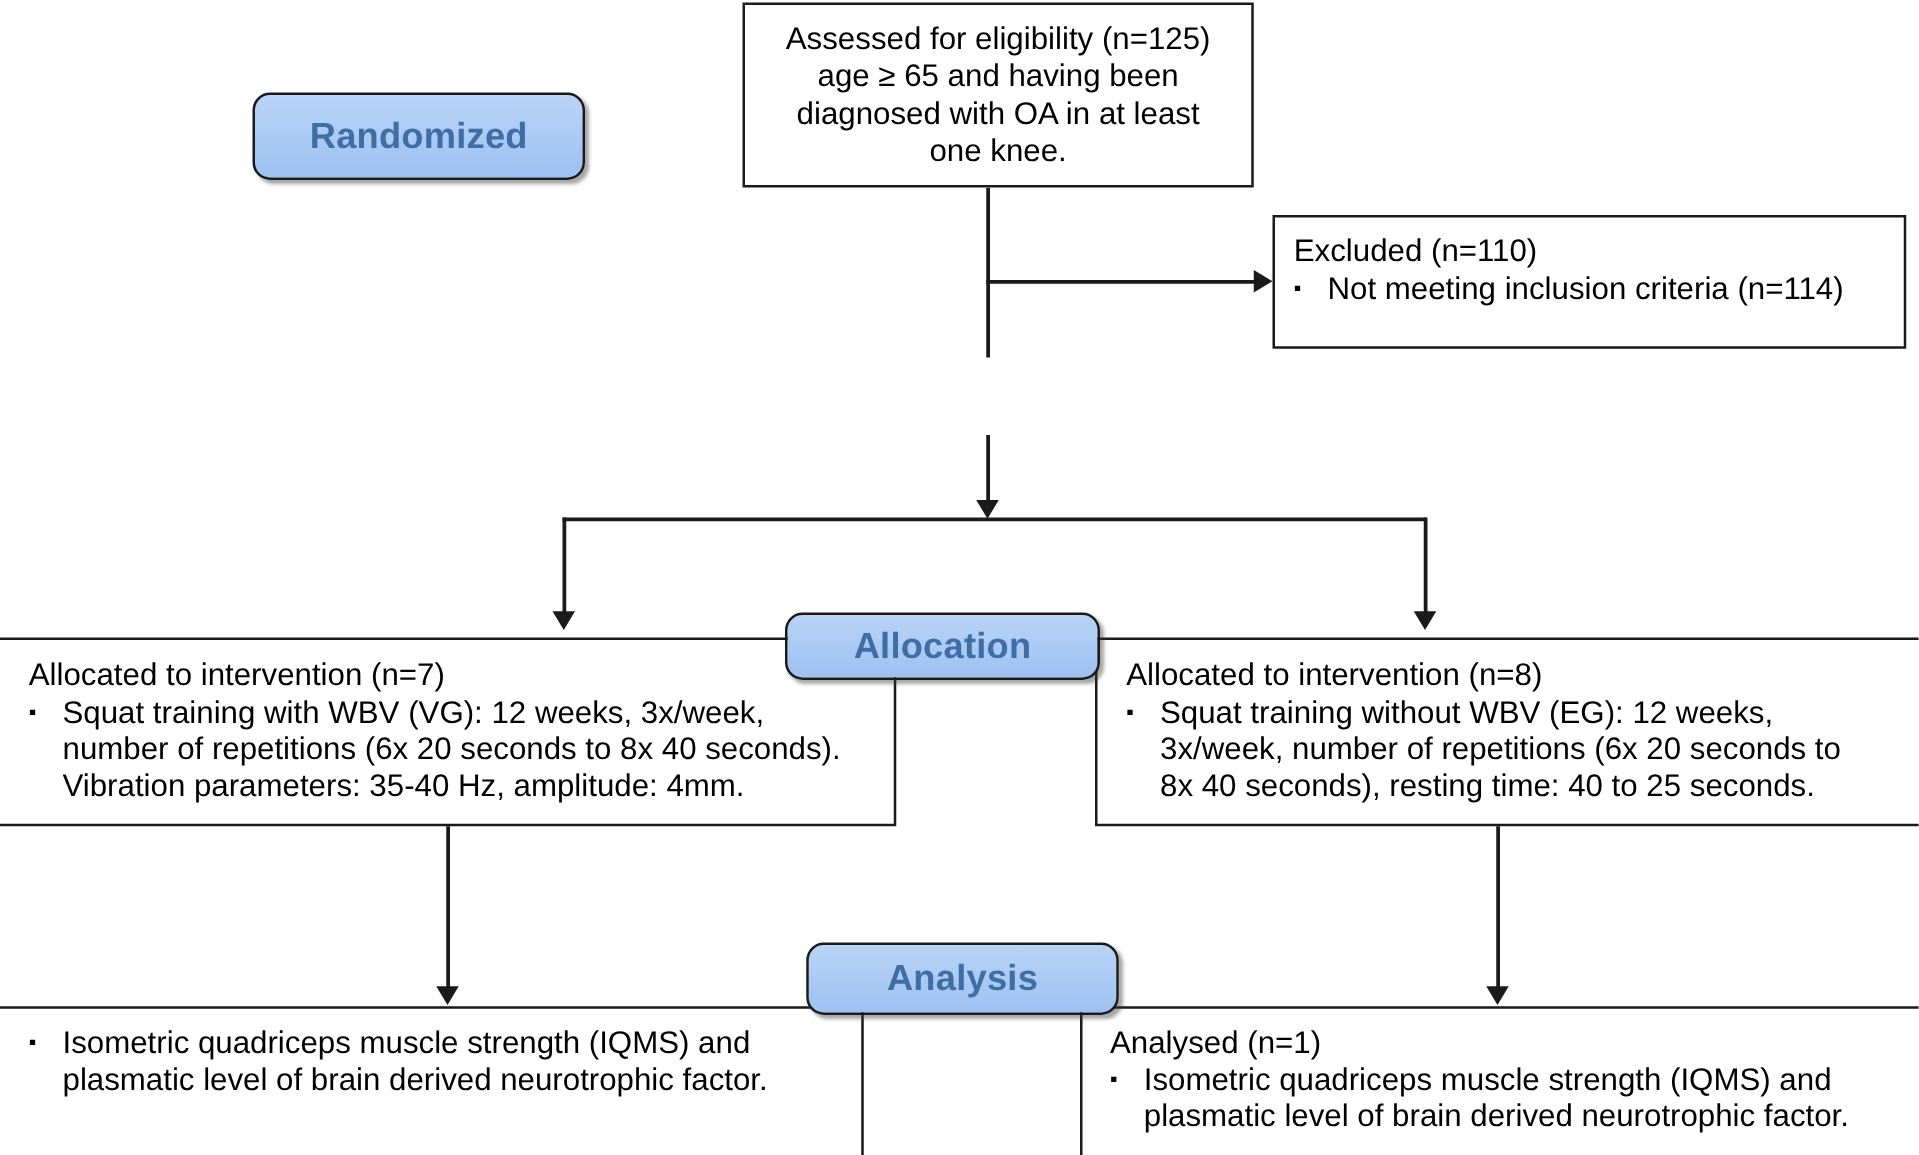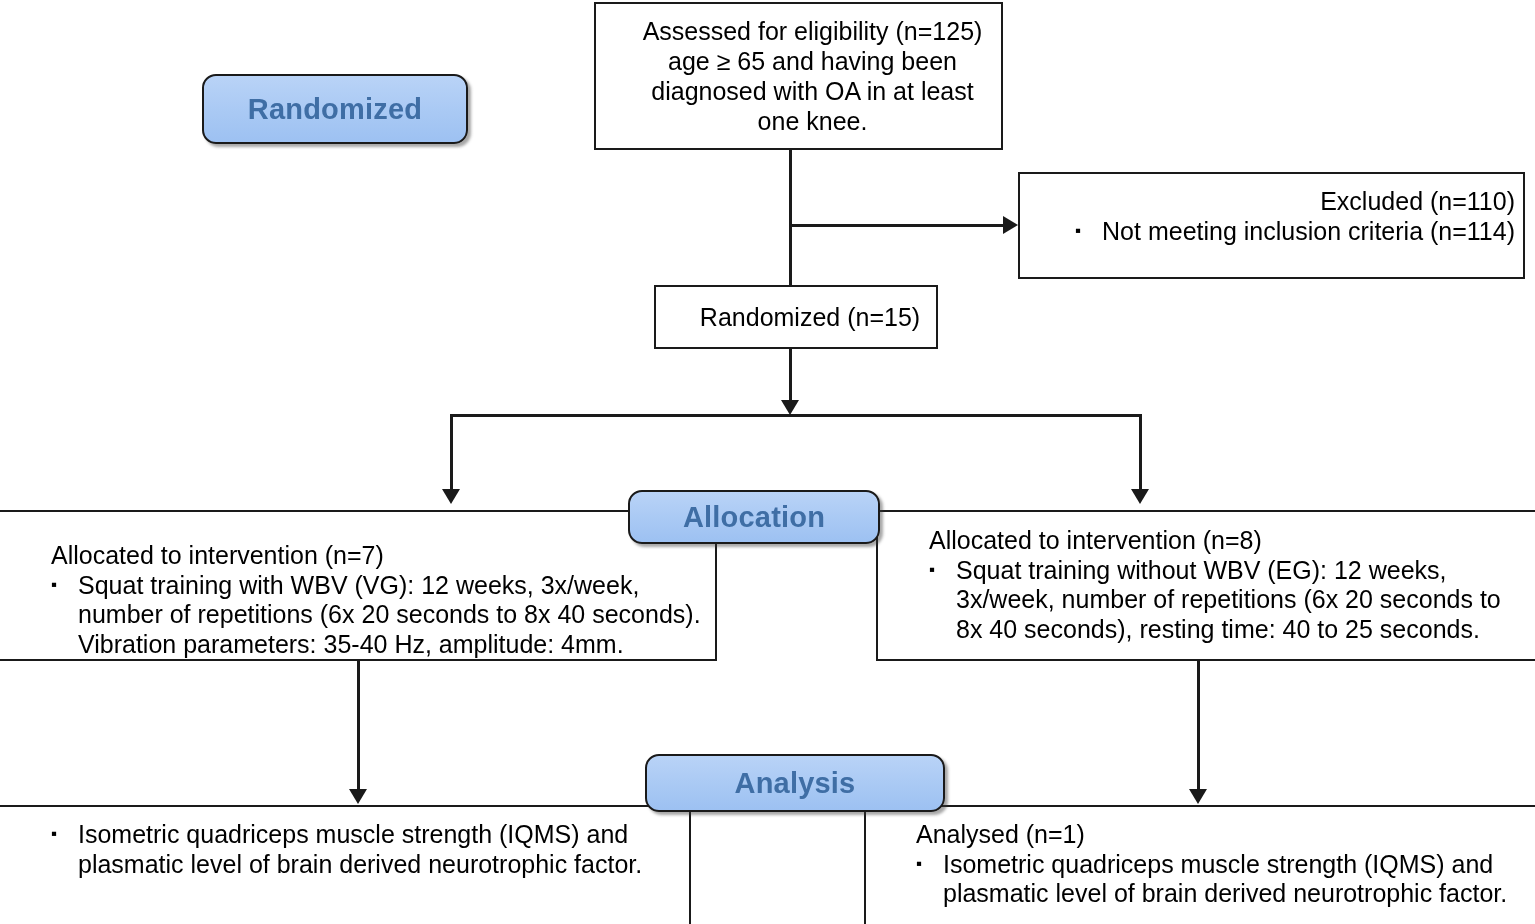--- a/index.html
+++ b/index.html
@@ -36,21 +36,20 @@
   }
   .node.center .txt { text-align: center; }
 
   
   .pad {
     position: absolute;
     left: 0; right: 0; top: 0; bottom: 0;
     display: flex;
     flex-direction: column;
     justify-content: center;
-    margin-left: 28px;
   }
   .pad.topish { justify-content: flex-start; }
 
   
   .hdr {
     font-size: 25px;
     line-height: 1.18;
     margin: 0;
     white-space: pre-line;
   }
@@ -146,51 +145,46 @@
   <div class="arrow-down" style="left:1189px; top:789px;"></div>
 
   <div class="badge" style="left:202px; top:74px; width:266px; height:70px;">
     <span>Randomized</span>
   </div>
 
   <div class="badge" style="left:628px; top:490px; width:252px; height:54px;">
     <span>Allocation</span>
   </div>
 
-  <div class="badge" style="left:645px; top:754px; width:300px; height:58px;">
+  <div class="badge" style="left:645px; top:754px; width:250px; height:58px;">
     <span>Analysis</span>
   </div>
 
   <div class="node center" style="left:594px; top:2px; width:409px; height:148px;">
     <div class="pad" style="padding:0 10px;">
       <div class="txt">Assessed for eligibility (n=125)
 age ≥ 65 and having been
 diagnosed with OA in at least
 one knee.</div>
     </div>
   </div>
 
   <div class="node" style="left:1018px; top:172px; width:507px; height:107px;">
-    <div class="pad topish" style="padding:13px 8px 0 15px;align-items:flex-end;">
+    <div class="pad topish" style="padding:13px 8px 0 15px;">
       <div class="hdr">Excluded  (n=110)</div>
       <div class="bullet-row">
         <span class="bullet-mark">▪</span>
         <span class="bullet-body">Not meeting inclusion criteria (n=114)</span>
       </div>
     </div>
   </div>
 
-  <div class="node center" style="left:654px; top:285px; width:284px; height:64px;">
-    <div class="pad" style="padding:0 8px;">
-      <div class="txt">Randomized (n=15)</div>
-    </div>
-  </div>
 
   <div class="node" style="left:-3px; top:510px; width:720px; height:151px;">
-    <div class="pad topish" style="padding:14px 6px 0 24px;justify-content:flex-end;">
+    <div class="pad topish" style="padding:14px 6px 0 24px;">
       <div class="hdr">Allocated to intervention  (n=7)</div>
       <div class="bullet-row">
         <span class="bullet-mark">▪</span>
         <span class="bullet-body">Squat training with WBV (VG): 12 weeks, 3x/week,
 number of repetitions (6x 20 seconds to 8x 40 seconds).
 Vibration parameters: 35-40 Hz, amplitude: 4mm.</span>
       </div>
     </div>
   </div>
 

